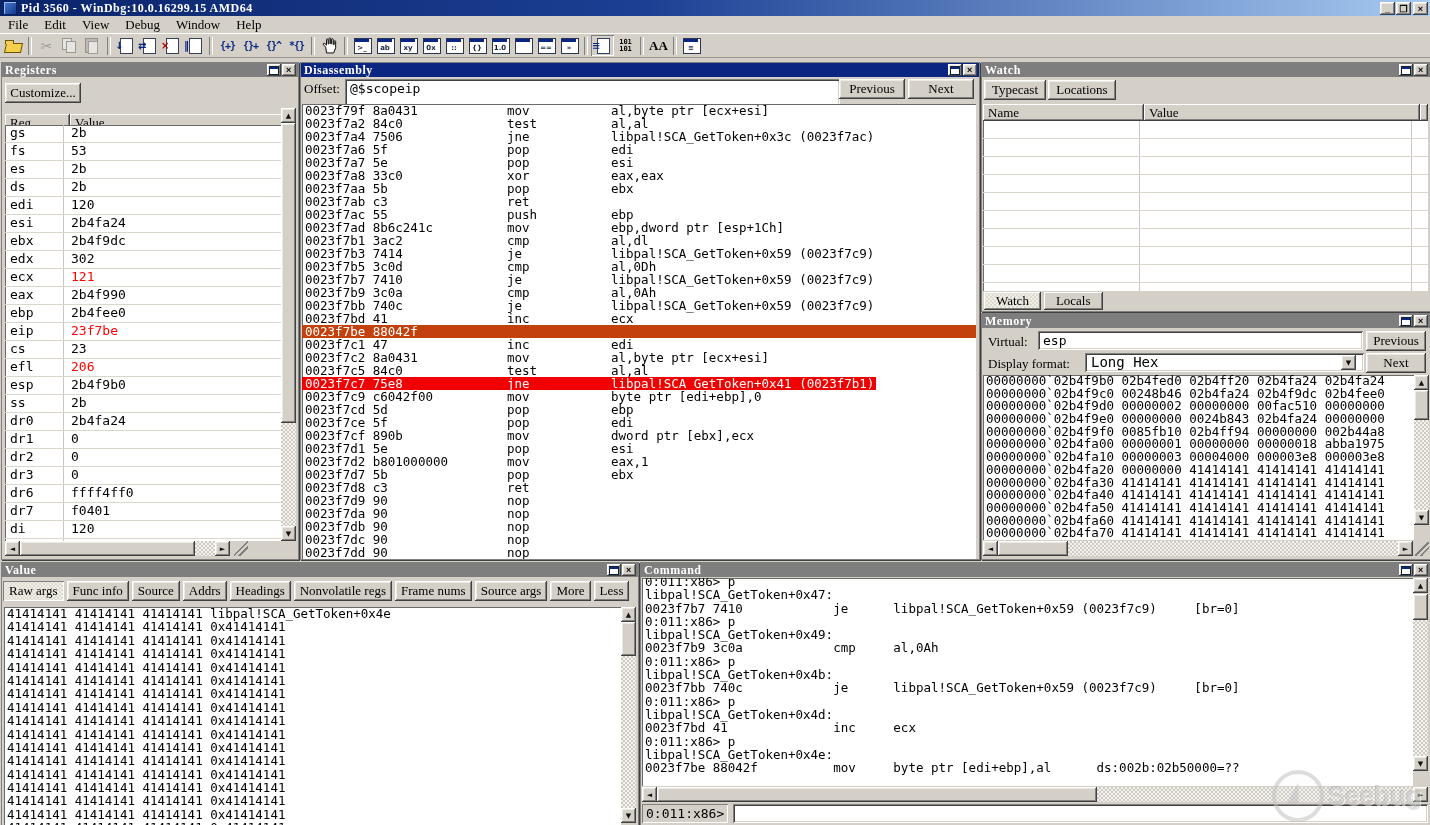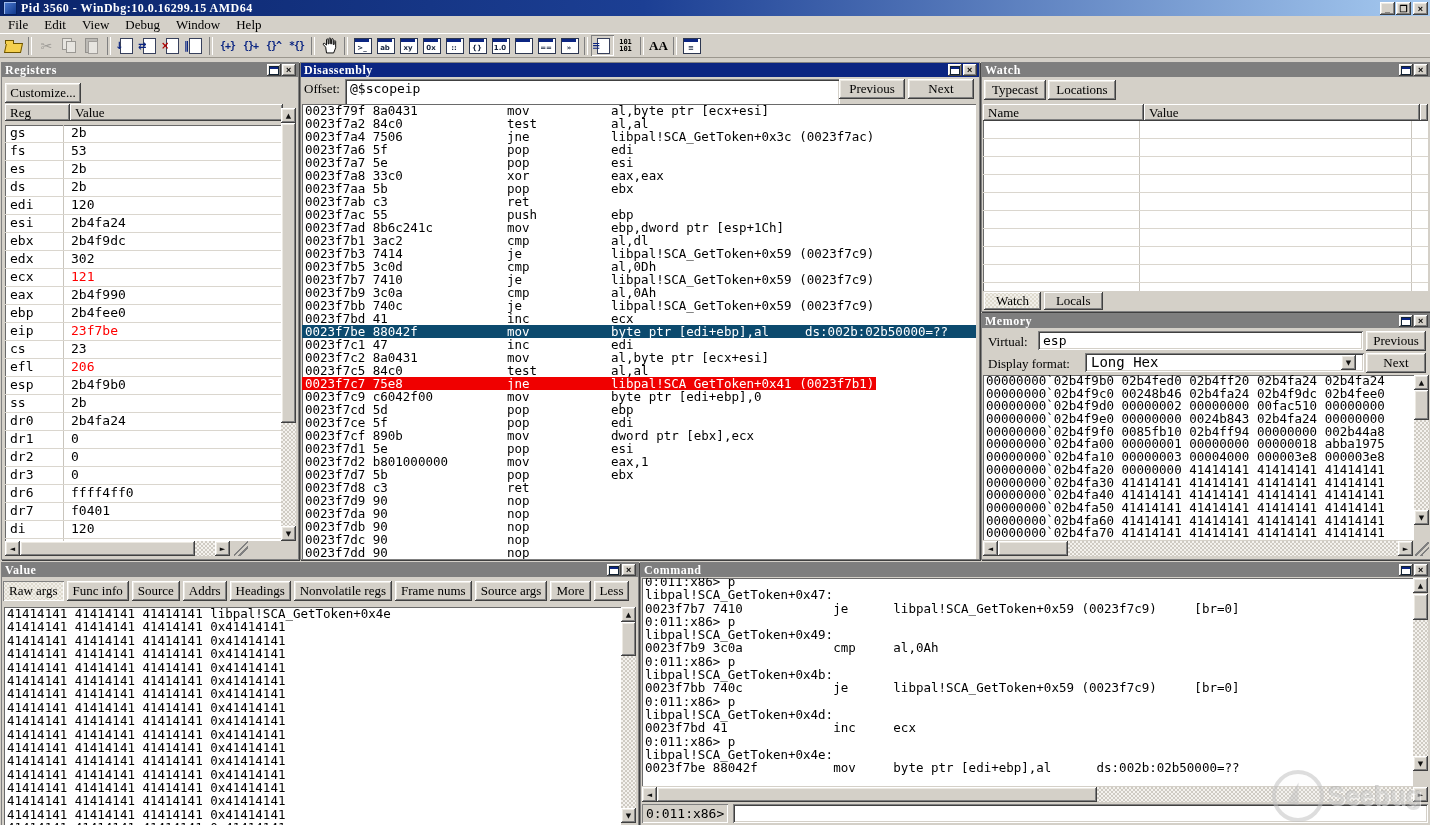--- a/index.html
+++ b/index.html
@@ -57,35 +57,35 @@
   .pbtn{width:14px;height:12px;margin-left:1px;display:flex;align-items:center;justify-content:center;font:bold 9px "Liberation Sans",sans-serif;color:#000;}
   .dockico{width:8px;height:7px;background:#fff;border:1px solid #123;box-shadow:inset 0 2px #0b2582;}
   .btn{display:inline-flex;align-items:center;justify-content:center;font-size:13px;height:20px;background:#d4d0c8;}
   .btn.active{background-color:#f1efe9;background-image:linear-gradient(45deg,#dedace 25%,transparent 25%,transparent 75%,#dedace 75%),linear-gradient(45deg,#dedace 25%,transparent 25%,transparent 75%,#dedace 75%);background-size:4px 4px;background-position:0 0,2px 2px;box-shadow:inset 1px 1px #808080,inset -1px -1px #fff;}
 
   
   .sb-btn{position:absolute;width:15px;height:15px;display:flex;align-items:center;justify-content:center;font:7px "DejaVu Sans",sans-serif;color:#111;}
   .sb-thumb{position:absolute;}
 
   
-  #reg-head{left:3px;top:41px;width:278px;height:17px;display:flex;}
+  #reg-head{left:3px;top:51px;width:278px;height:17px;display:flex;}
   .hcell{box-shadow:inset -1px -1px #404040,inset 1px 1px #ffffff,inset -2px -2px #808080;background:#d4d0c8;display:flex;align-items:center;padding-left:5px;font-size:13px;}
   #reg-rows{left:3px;top:62px;width:278px;height:416px;background:#fff;overflow:hidden;}
   .rrow{height:17px;display:flex;border-bottom:1px solid #dad6ce;font-size:13px;line-height:16px;}
   .rrow .rc1{width:59px;border-right:1px solid #c9c5bd;padding-left:5px;box-sizing:border-box;}
   .rrow .rc2{padding-left:7px;}
   .rrow .red{color:#f00;}
 
   
   #dis-list{left:1px;top:41px;width:674px;height:455px;background:#fff;overflow:hidden;}
   .drow{height:13px;line-height:13px;font-size:12.5px;white-space:pre;display:flex;padding-left:3px;}
   .drow .c1{width:202px;flex:none;}
   .drow .c2{width:104px;flex:none;}
   .drow .c4{margin-left:36px;}
-  .drow.blue{background:#0c4a6e;color:#fff;}
+  .drow.blue{background:#c2410c;color:#fff;flex-direction:column;}
   .drow.red{background:#f00000;color:#fff;width:fit-content;padding-right:2px;}
 
   
   #watch-grid{left:1px;top:41px;width:445px;height:187px;background:#fff;overflow:hidden;}
   #watch-gridhead{display:flex;height:17px;}
   .wrow{height:17px;border-bottom:1px solid #dad6ce;display:flex;}
   .wrow .wc1{width:156px;border-right:1px solid #c9c5bd;}
   .wrow .wc2{width:271px;border-right:1px solid #c9c5bd;}
   .tab{height:18px;display:inline-flex;align-items:center;padding:0 12px;font-size:13px;background:#d4d0c8;box-shadow:inset -1px -1px #404040,inset 1px 1px #ffffff,inset -2px -2px #808080;}
   .tab.active{background-color:#f1efe9;background-image:linear-gradient(45deg,#dedace 25%,transparent 25%,transparent 75%,#dedace 75%),linear-gradient(45deg,#dedace 25%,transparent 25%,transparent 75%,#dedace 75%);background-size:4px 4px;background-position:0 0,2px 2px;}

